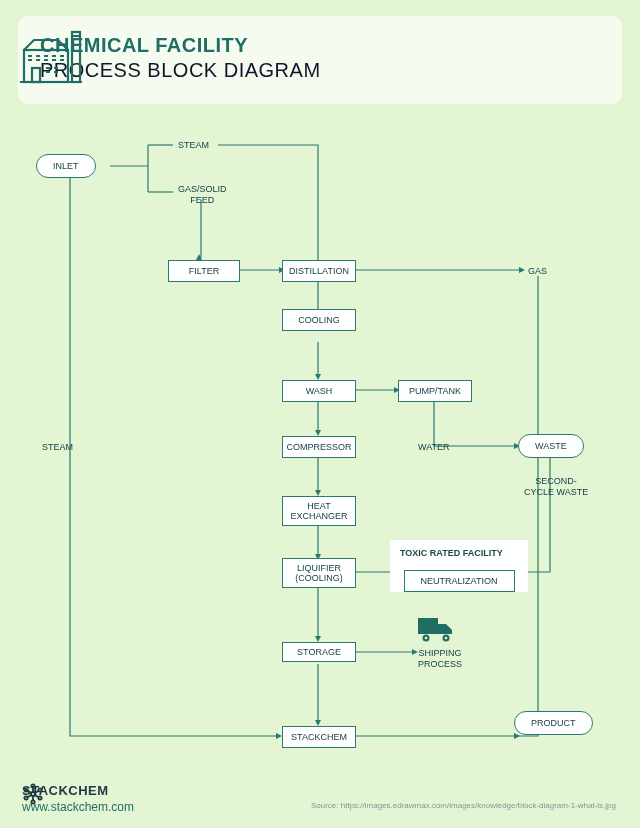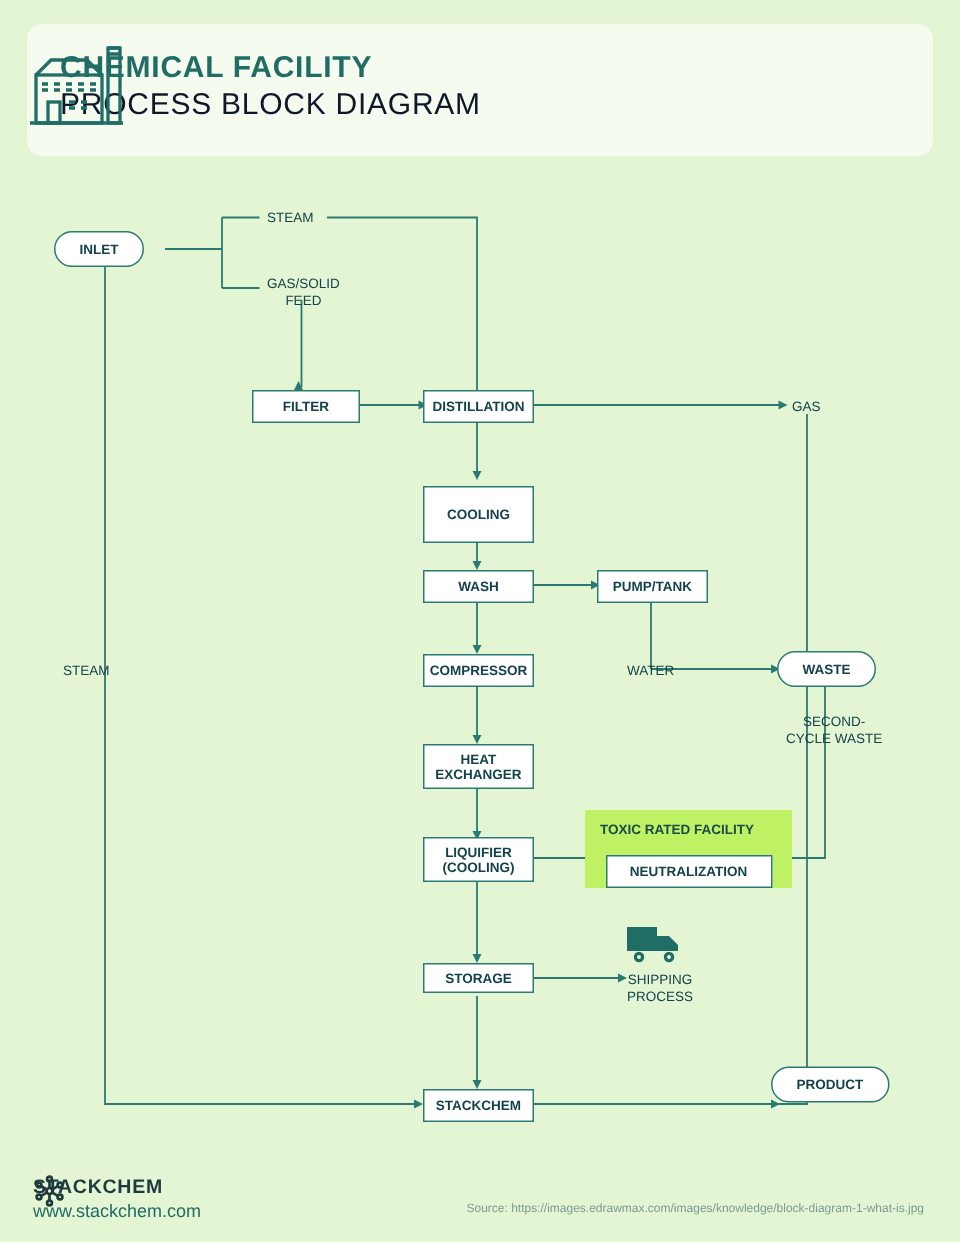--- a/index.html
+++ b/index.html
@@ -3,24 +3,24 @@
 <meta charset="utf-8">
 <style>
   *{box-sizing:border-box;margin:0;padding:0}
   body{background:#e4f5d4;width:640px;height:828px;font-family:Arial,Helvetica,sans-serif;position:relative;overflow:hidden}
   .header{background:#f5fbef;border-radius:10px;margin:16px 18px 0;padding:18px 22px 22px;position:relative}
   .title1{color:#1f6d65;font-weight:800;font-size:20px;letter-spacing:.5px}
   .title2{color:#0f172a;font-weight:300;font-size:20px;letter-spacing:.5px;margin-top:2px}
   .factory{position:absolute;right:22px;top:14px}
   .diagram{position:absolute;left:18px;right:18px;top:120px;bottom:50px}
   svg{position:absolute;left:0;top:0}
-  .box{background:#fff;border:1.5px solid #2a7a72;color:#14424a;font-size:9px;font-weight:700;display:flex;align-items:center;justify-content:center;text-align:center;position:absolute;padding:3px 6px;line-height:1.15}
+  .box{background:#fff;border:1.5px solid #2a7a72;color:#14424a;font-size:9px;font-weight:400;display:flex;align-items:center;justify-content:center;text-align:center;position:absolute;padding:3px 6px;line-height:1.15}
   .pill{border-radius:14px;padding:6px 16px}
   .lbl{position:absolute;color:#14424a;font-size:9px;font-weight:400;line-height:1.2;text-align:center}
-  .toxic{position:absolute;background:#bef264;color:#1a4a4a;font-size:9px;font-weight:700;padding:8px 10px 15px;text-align:left}
+  .toxic{position:absolute;background:#ffffff;color:#1a4a4a;font-size:9px;font-weight:700;padding:8px 10px 15px;text-align:left}
   .toxic .t{margin-bottom:6px}
   .truck{position:absolute;color:#1f6d65}
   .footer{position:absolute;left:22px;bottom:14px;display:flex;align-items:center;gap:8px}
   .brand{color:#1d3a3f;font-weight:800;font-size:13px;letter-spacing:.5px}
   .url{color:#1f6d65;font-size:12px;margin-top:2px}
   .source{position:absolute;right:24px;bottom:18px;color:#7b9a95;font-size:8px}
 </style>
 </head>
 <body>
 
@@ -112,21 +112,21 @@
   <div class="box pill" style="left:18px;top:34px">INLET</div>
 
   <div class="lbl" style="left:160px;top:20px">STEAM</div>
   <div class="lbl" style="left:160px;top:64px;white-space:pre">GAS/SOLID
 FEED</div>
 
   <div class="box" style="left:150px;top:140px;width:72px;height:22px">FILTER</div>
   <div class="box" style="left:264px;top:140px;width:74px;height:22px">DISTILLATION</div>
   <div class="lbl" style="left:510px;top:146px">GAS</div>
 
-  <div class="box" style="left:264px;top:204px;width:74px;height:38px">COOLING</div>
+  <div class="box" style="left:264px;top:189px;width:74px;height:22px">COOLING</div>
   <div class="box" style="left:264px;top:260px;width:74px;height:22px">WASH</div>
   <div class="box" style="left:380px;top:260px;width:74px;height:22px">PUMP/TANK</div>
 
   <div class="lbl" style="left:24px;top:322px">STEAM</div>
   <div class="box" style="left:264px;top:316px;width:74px;height:22px">COMPRESSOR</div>
   <div class="lbl" style="left:400px;top:322px">WATER</div>
   <div class="box pill" style="left:500px;top:314px">WASTE</div>
   <div class="lbl" style="left:506px;top:356px;white-space:pre">SECOND-
 CYCLE WASTE</div>
 

